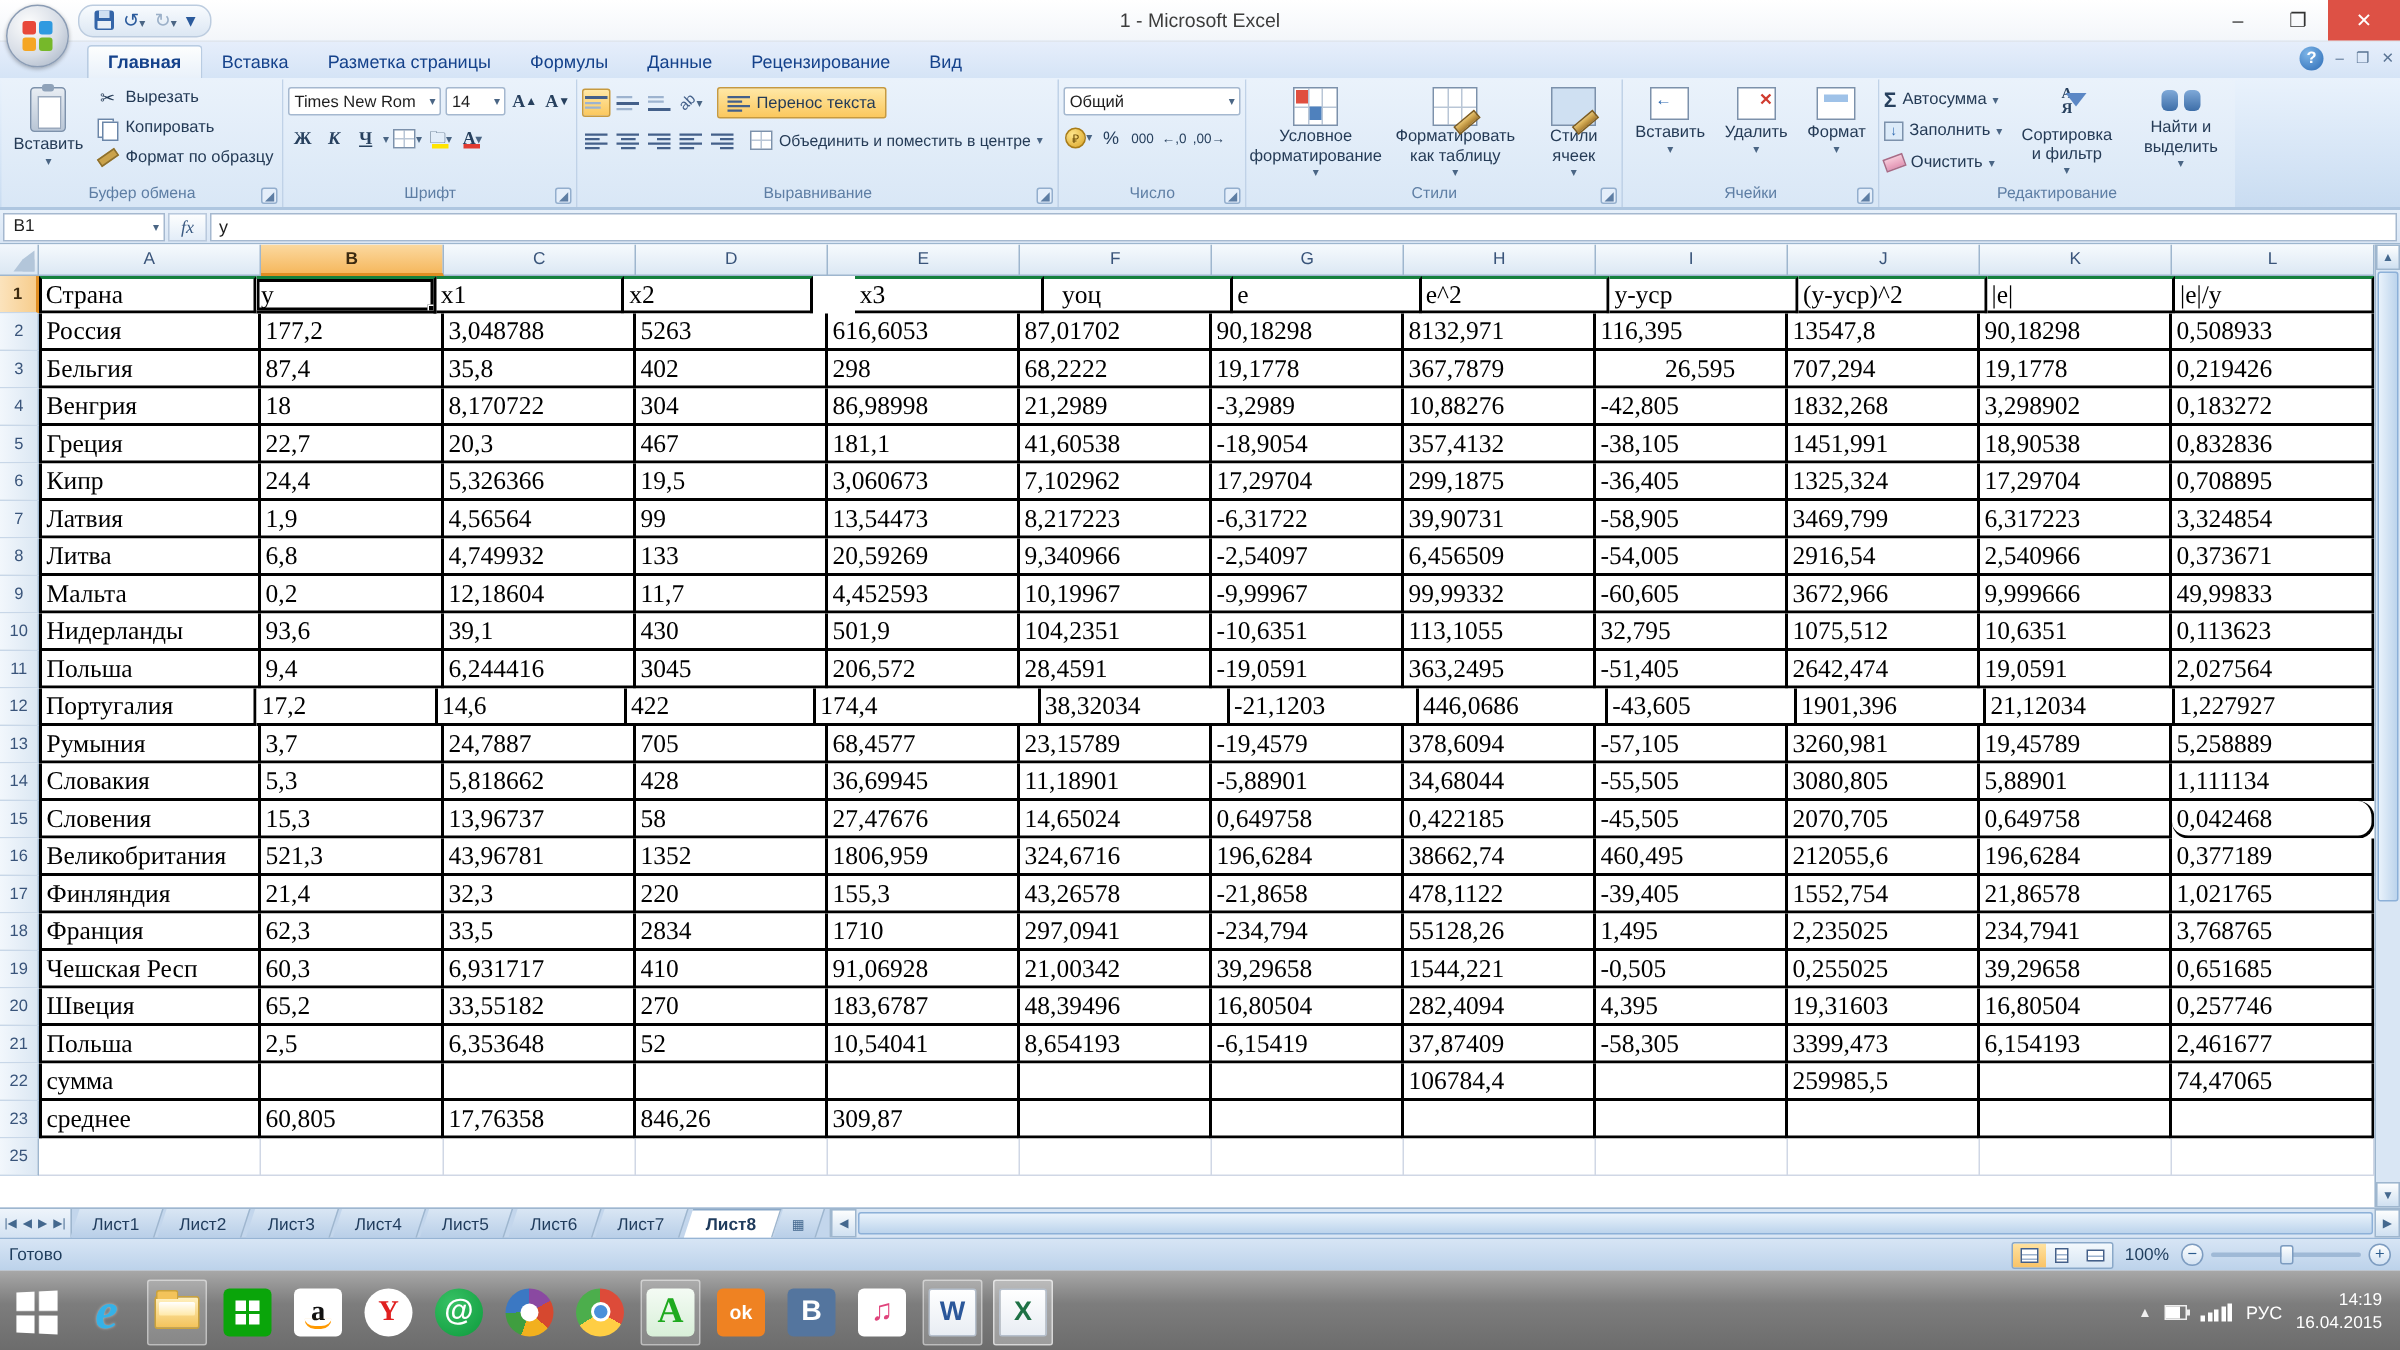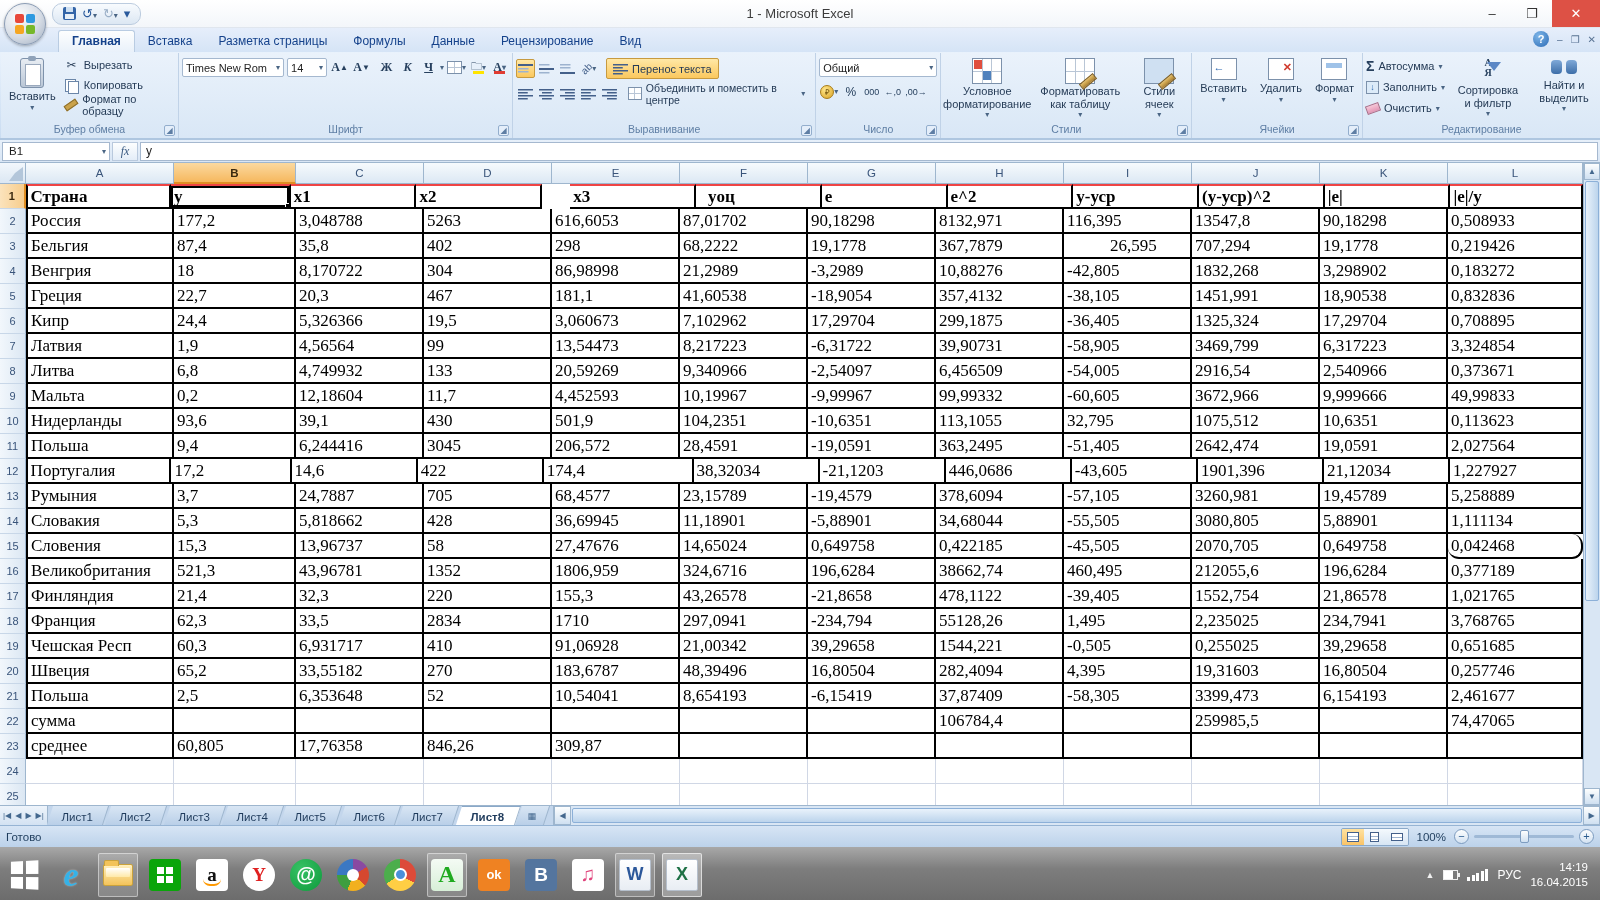--- a/index.html
+++ b/index.html
@@ -108,21 +108,21 @@
   .corner { width:26px; border-right:1px solid #9eb6ce; border-bottom:1px solid #9eb6ce; background:linear-gradient(#f2f7fc,#dbe7f3); position:relative;}
   .corner::after { content:""; position:absolute; right:2px; bottom:2px; border:6px solid transparent; border-right:8px solid #b3c6da; border-bottom:8px solid #b3c6da;}
   .col-hdr { border-right:1px solid #9eb6ce; border-bottom:1px solid #9eb6ce; background:linear-gradient(#f6fafd,#dce8f4); color:#39547a; font-size:11.5px; display:flex; align-items:center; justify-content:center;}
   .col-hdr.sel { background:linear-gradient(#fbd9a0,#f6b85e); border-bottom:2px solid #e08e23; color:#3b2a10; font-weight:bold;}
   .g-row { display:flex; height:25px;}
   .row-num { width:26px; background:linear-gradient(90deg,#f2f7fc,#dbe7f3); border-right:1px solid #9eb6ce; border-bottom:1px solid #c8d7e8; color:#39547a; font-size:11px; display:flex; align-items:center; justify-content:center;}
   .row-num.sel { background:linear-gradient(90deg,#fbe3bc,#f7cd8d); border-right:2px solid #e08e23; font-weight:bold; color:#3b2a10;}
   .gcell { font-family:"Liberation Serif",serif; font-size:17px; color:#000; padding:0 1px 0 3px; display:flex; align-items:center; overflow:hidden; white-space:nowrap; background:#fff;}
   .g-row.bordered .gcell { border-right:2px solid #000; border-bottom:2px solid #000;}
   .g-row.bordered .gcell.first { border-left:2px solid #000;}
-  .g-row.toprow .gcell { border-top:2px solid #ef4444;font-weight:bold;}
+  .g-row.toprow .gcell { border-top:2px solid #15803d;}
   .g-row.plain .gcell { border-right:1px solid #d0d7e5; border-bottom:1px solid #d0d7e5;}
   .gcell.active-cell { position:relative; box-shadow:inset 0 0 0 2px #000; z-index:5;}
   .fill-handle { position:absolute; right:-1px; bottom:-1px; width:5px; height:5px; background:#000; border:1px solid #fff;}
   .vscroll { width:17px; background:#d9e6f4; border-left:1px solid #9eb6ce; display:flex; flex-direction:column;}
   .varrow { height:17px; background:linear-gradient(#fdfefe,#cfe0f1); border:1px solid #9eb6ce; color:#44688e; font-size:8px; display:flex; align-items:center; justify-content:center;}
   .vthumb { margin:1px; height:420px; background:linear-gradient(90deg,#e9f2fb,#bcd4ec); border:1px solid #8cb0d8; border-radius:2px;}
 
   
   .sheet-row { height:20px; background:#c3d6ec; border-top:1px solid #9eb6ce; display:flex; align-items:stretch;}
   .tabnav { display:flex; align-items:center; padding:0 3px; gap:4px; background:linear-gradient(#eef4fb,#d3e2f2); border-right:1px solid #9eb6ce;}
@@ -249,21 +249,21 @@
         <div class="sbtn">
             <span class="ic brush-ic"></span>
             <span>Формат по образцу</span>
           </div>
       </div>
     </div>
     <div class="glabel"><span>Буфер обмена</span><span class="launcher">◢</span></div>
   </div>
 
   <div class="rgroup">
-    <div class="rbody" style="flex-direction:row; gap:6px; padding-top:3px;">
+    <div class="rbody" style="flex-direction:column; gap:6px; padding-top:3px;">
       <div style="display:flex; gap:3px;">
         <div class="combo" style="width:102px;">
             <span>Times New Rom</span>
             <span class="dd">▾</span>
           </div>
         <div class="combo" style="width:40px;">
             <span>14</span>
             <span class="dd">▾</span>
           </div>
         <div class="fbtn serifb">A<span style="font-size:8px">▲</span></div>
@@ -806,35 +806,20 @@
           <div class="gcell" style="width: 128px;">309,87</div>
           <div class="gcell" style="width: 128px;"></div>
           <div class="gcell" style="width: 128px;"></div>
           <div class="gcell" style="width: 128px;"></div>
           <div class="gcell" style="width: 128px;"></div>
           <div class="gcell" style="width: 128px;"></div>
           <div class="gcell" style="width: 128px;"></div>
           <div class="gcell" style="width: 135px;"></div>
         </div>
         <div class="g-row plain">
-          <div class="row-num">24</div>
-          <div class="gcell" style="width: 148px;"></div>
-          <div class="gcell" style="width: 122px;"></div>
-          <div class="gcell" style="width: 128px;"></div>
-          <div class="gcell" style="width: 128px;"></div>
-          <div class="gcell" style="width: 128px;"></div>
-          <div class="gcell" style="width: 128px;"></div>
-          <div class="gcell" style="width: 128px;"></div>
-          <div class="gcell" style="width: 128px;"></div>
-          <div class="gcell" style="width: 128px;"></div>
-          <div class="gcell" style="width: 128px;"></div>
-          <div class="gcell" style="width: 128px;"></div>
-          <div class="gcell" style="width: 135px;"></div>
-        </div>
-        <div class="g-row plain">
           <div class="row-num">25</div>
           <div class="gcell" style="width: 148px;"></div>
           <div class="gcell" style="width: 122px;"></div>
           <div class="gcell" style="width: 128px;"></div>
           <div class="gcell" style="width: 128px;"></div>
           <div class="gcell" style="width: 128px;"></div>
           <div class="gcell" style="width: 128px;"></div>
           <div class="gcell" style="width: 128px;"></div>
           <div class="gcell" style="width: 128px;"></div>
           <div class="gcell" style="width: 128px;"></div>

